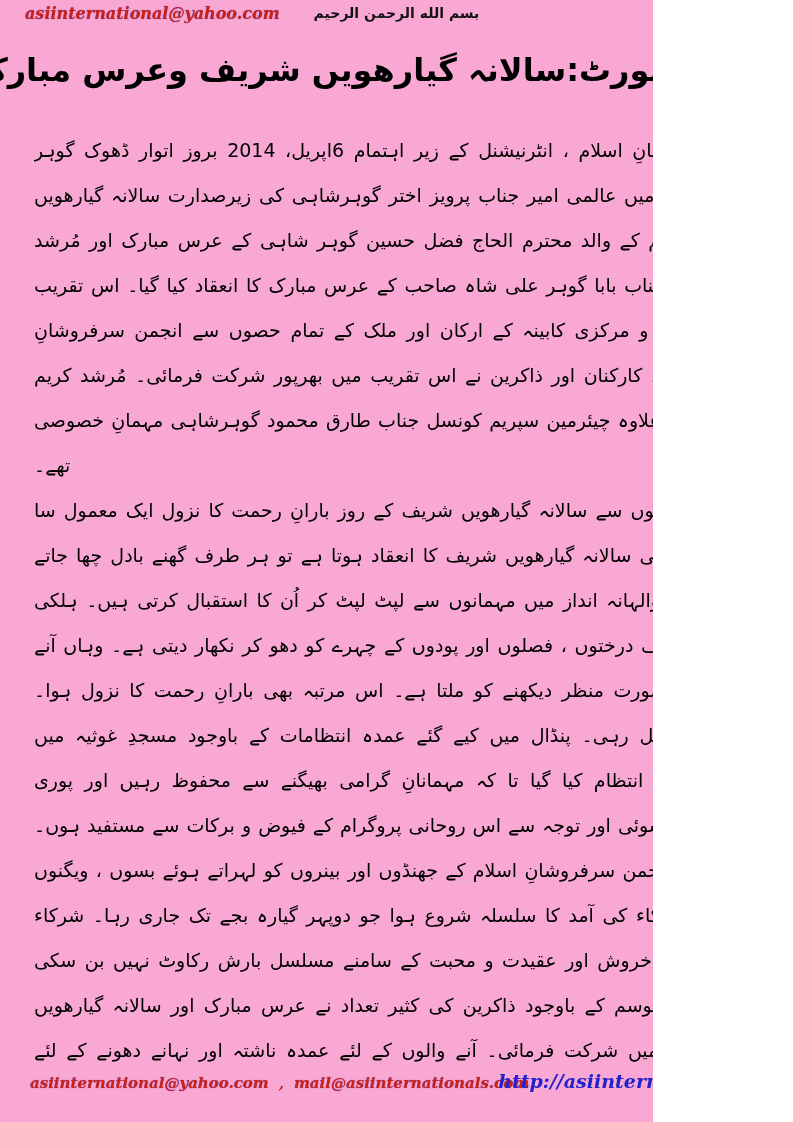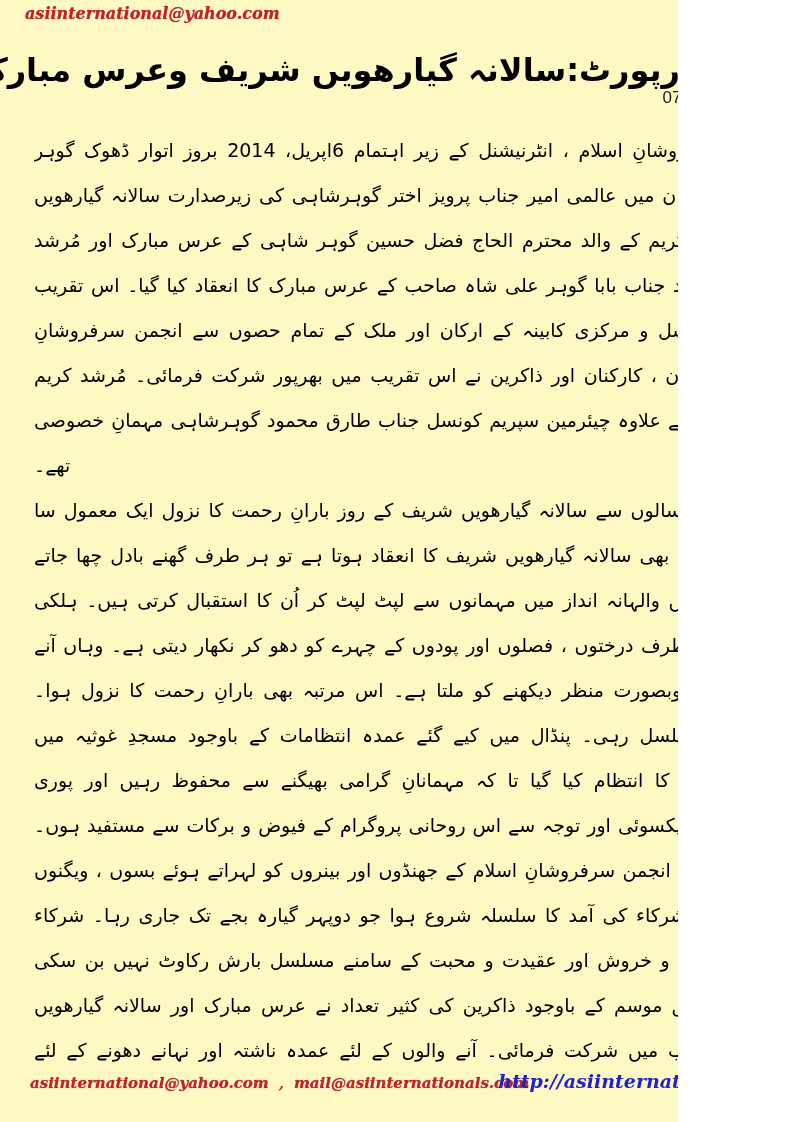--- a/index.html
+++ b/index.html
@@ -1,24 +1,23 @@
 <!DOCTYPE html>
 <html lang="ur" style="--email-color: #cc2211; --link-color: #2222cc;"><head>
 <meta charset="utf-8">
 <style>
   html, body { margin: 0; padding: 0; background: #ffffff; }
   .page {
     position: relative;
     width: 653px;
     height: 1122px;
-    background: #fef9c3;
+    background: #f9a8d4;
     overflow: hidden;
     font-family: "DejaVu Sans", sans-serif;
     color: #000000;
-    padding-left: 25px;
   }
 
   
   .header-email {
     position: absolute;
     top: 4px;
     left: 25px;
     font-family: "DejaVu Serif", serif;
     font-style: italic;
     font-weight: bold;
@@ -133,20 +132,21 @@
     text-decoration: none;
   }
 </style>
 </head>
 <body>
 
 <div class="page">
 
   <a class="header-email" href="#">asiinternational@yahoo.com</a>
 
+  <div class="bismillah">بسم الله الرحمن الرحيم</div>
 
   <div class="title-row">
     <h1 class="report-title">رپورٹ:سالانہ گیارھویں شریف وعرس مبارک</h1>
     <div class="report-date">07 Apr, 2014</div>
   </div>
 
   <div class="body-text">
     <p>انجمن سرفروشانِ اسلام ، انٹرنیشنل کے زیر اہتمام 6اپریل، 2014 بروز اتوار ڈھوک گوہر شاہی ، گوجر خان میں عالمی امیر جناب پرویز اختر گوہرشاہی کی زیرصدارت سالانہ گیارھویں شریف،، مُرشد کریم کے والد محترم الحاج فضل حسین گوہر شاہی کے عرس مبارک اور مُرشد کریم کے جد امجد جناب بابا گوہر علی شاہ صاحب کے عرس مبارک کا انعقاد کیا گیا۔ اس تقریب میں سپریم کونسل و مرکزی کابینہ کے ارکان اور ملک کے تمام حصوں سے انجمن سرفروشانِ اسلام کے عہداران ، کارکنان اور ذاکرین نے اس تقریب میں بھرپور شرکت فرمائی۔ مُرشد کریم کے اہل خاندان کے علاوہ چیئرمین سپریم کونسل جناب طارق محمود گوہرشاہی مہمانِ خصوصی تھے۔</p>
     <p>گزشتہ کئی سالوں سے سالانہ گیارھویں شریف کے روز بارانِ رحمت کا نزول ایک معمول سا نظر آتا ہے۔ جب بھی سالانہ گیارھویں شریف کا انعقاد ہوتا ہے تو ہر طرف گھنے بادل چھا جاتے ہیں ٹھنڈی ہوائیں والہانہ انداز میں مہمانوں سے لپٹ لپٹ کر اُن کا استقبال کرتی ہیں۔ ہلکی ہلکی پھوار ہر طرف درختوں ، فصلوں اور پودوں کے چہرے کو دھو کر نکھار دیتی ہے۔ وہاں آنے والوں کو ایک خوبصورت منظر دیکھنے کو ملتا ہے۔ اس مرتبہ بھی بارانِ رحمت کا نزول ہوا۔ ہلکی بارش مسلسل رہی۔ پنڈال میں کیے گئے عمدہ انتظامات کے باوجود مسجدِ غوثیہ میں گیارھویں شریف کا انتظام کیا گیا تا کہ مہمانانِ گرامی بھیگنے سے محفوظ رہیں اور پوری یکسوئی اور توجہ سے اس روحانی پروگرام کے فیوض و برکات سے مستفید ہوں۔</p>
     <p>صبح سے ہی انجمن سرفروشانِ اسلام کے جھنڈوں اور بینروں کو لہراتے ہوئے بسوں ، ویگنوں اور کاروں میں شرکاء کی آمد کا سلسلہ شروع ہوا جو دوپہر گیارہ بجے تک جاری رہا۔ شرکاء کے مذہبی جوش و خروش اور عقیدت و محبت کے سامنے مسلسل بارش رکاوٹ نہیں بن سکی اور اس نا موافق موسم کے باوجود ذاکرین کی کثیر تعداد نے عرس مبارک اور سالانہ گیارھویں شریف کی تقریب میں شرکت فرمائی۔ آنے والوں کے لئے عمدہ ناشتہ اور نہانے دھونے کے لئے غسلخانوں کا انتظام کیا گیا تھا۔ شرکاء نے ہر قدم پر اعلی نظم و ضبط کا مظاہرہ کیا۔ نمازِ ظہر پروگرام کے دوران ادا کی گئی۔ جناب حاجی عبدالحفیظ نے امامت کے فرائض سرانجام دیئے۔</p>

